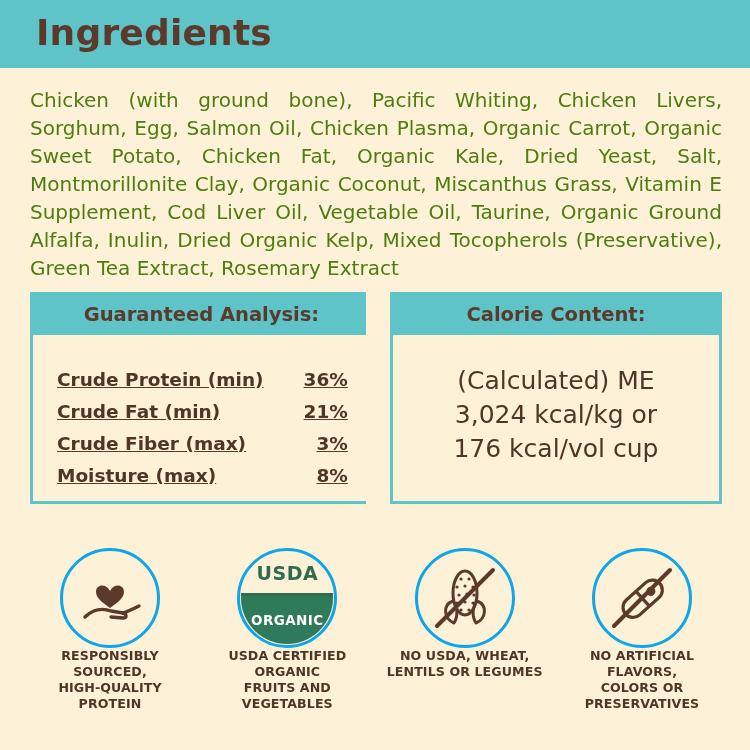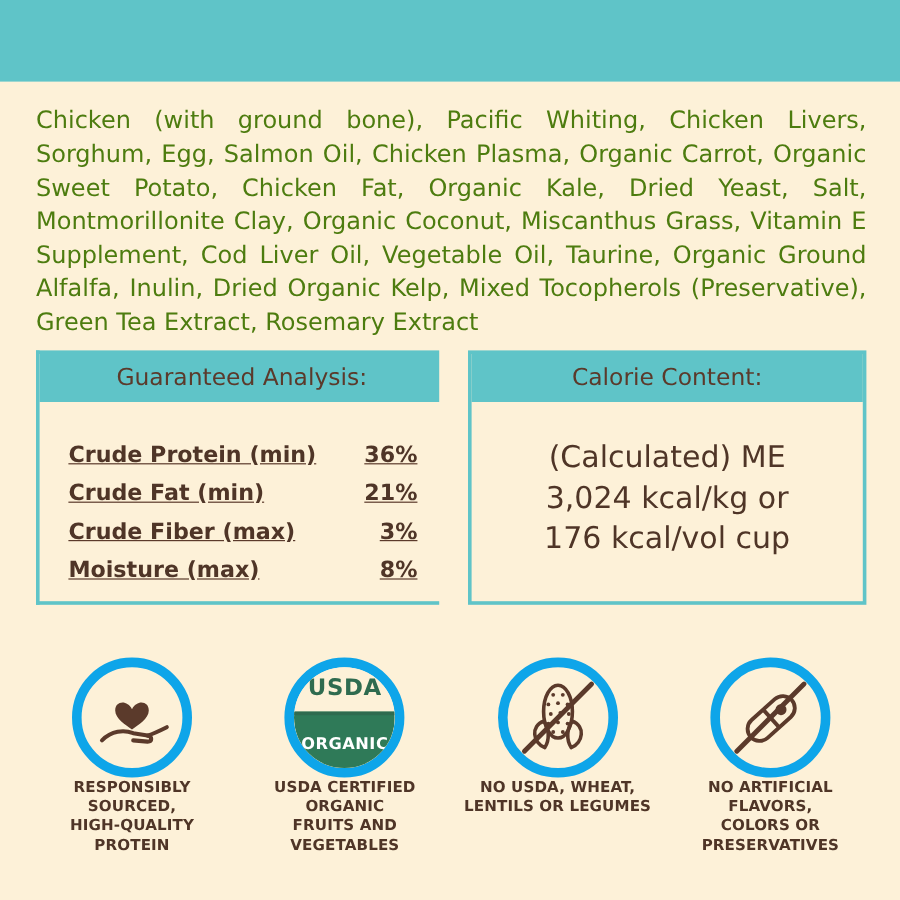--- a/index.html
+++ b/index.html
@@ -77,21 +77,21 @@
     width: 344px;
     box-sizing: border-box;
     border: 3px solid #5fc4c8;
     display: flex;
     flex-direction: column;
     margin-left: 24px;
   }
   .col-head {
     background: #5fc4c8;
     color: #5b3a2b;
-    font-weight: normal;
+    font-weight: bold;
     font-size: 19.5px;
     text-align: center;
     padding: 8px 0 9px;
     font-family: "DejaVu Sans", sans-serif;
   }
   .col-head.left {
     padding-left: 4px;
   }
   .rows {
     flex: 1;
@@ -139,21 +139,21 @@
   }
   .badge {
     width: 168px;
     display: flex;
     flex-direction: column;
     align-items: center;
   }
   .badge-icon {
     width: 100px;
     height: 100px;
-    border: 8px solid #0ea5e9;
+    border: 3px solid #0ea5e9;
     border-radius: 50%;
     box-sizing: border-box;
     display: flex;
     align-items: center;
     justify-content: center;
     background: #fdf1d8;
     overflow: hidden;
   }
   .badge-caption {
     text-align: center;
@@ -201,20 +201,21 @@
     border-top: 3px solid #2f6b4f;
     font-family: "DejaVu Sans", sans-serif;
   }
 </style>
 </head>
 <body>
 
 <div class="page">
 
   <div class="header-band"></div>
+  <div class="header-title">Ingredients</div>
 
   <div class="ingredients">Chicken (with ground bone), Pacific Whiting, Chicken Livers, Sorghum, Egg, Salmon Oil, Chicken Plasma, Organic Carrot, Organic Sweet Potato, Chicken Fat, Organic Kale, Dried Yeast, Salt, Montmorillonite Clay, Organic Coconut, Miscanthus Grass, Vitamin E Supplement, Cod Liver Oil, Vegetable Oil, Taurine, Organic Ground Alfalfa, Inulin, Dried Organic Kelp, Mixed Tocopherols (Preservative), Green Tea Extract, Rosemary Extract</div>
 
   <div class="analysis">
 
     <div class="col-left">
       <div class="col-head left">Guaranteed Analysis:</div>
       <div class="rows">
         <div class="ga-row">
           <span class="ga-label">Crude Protein (min)</span>

